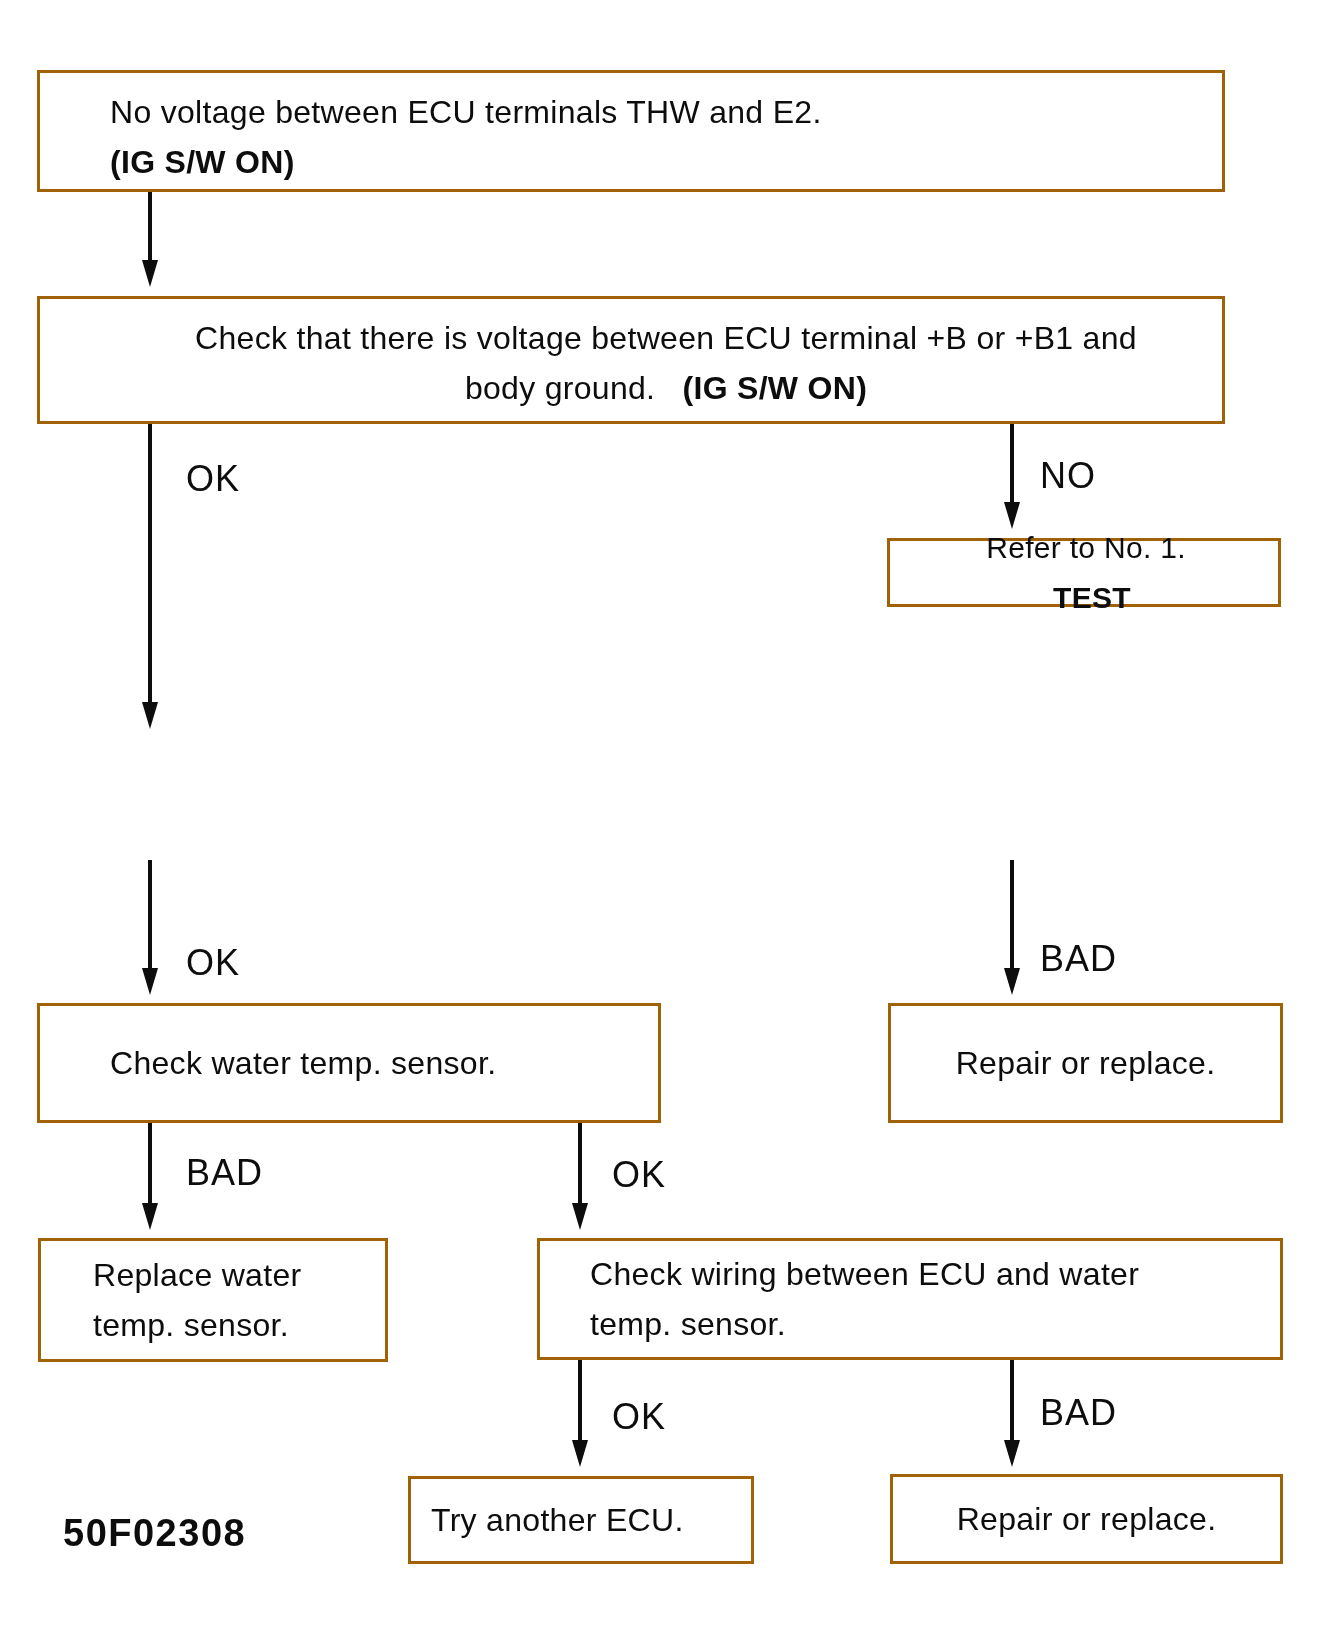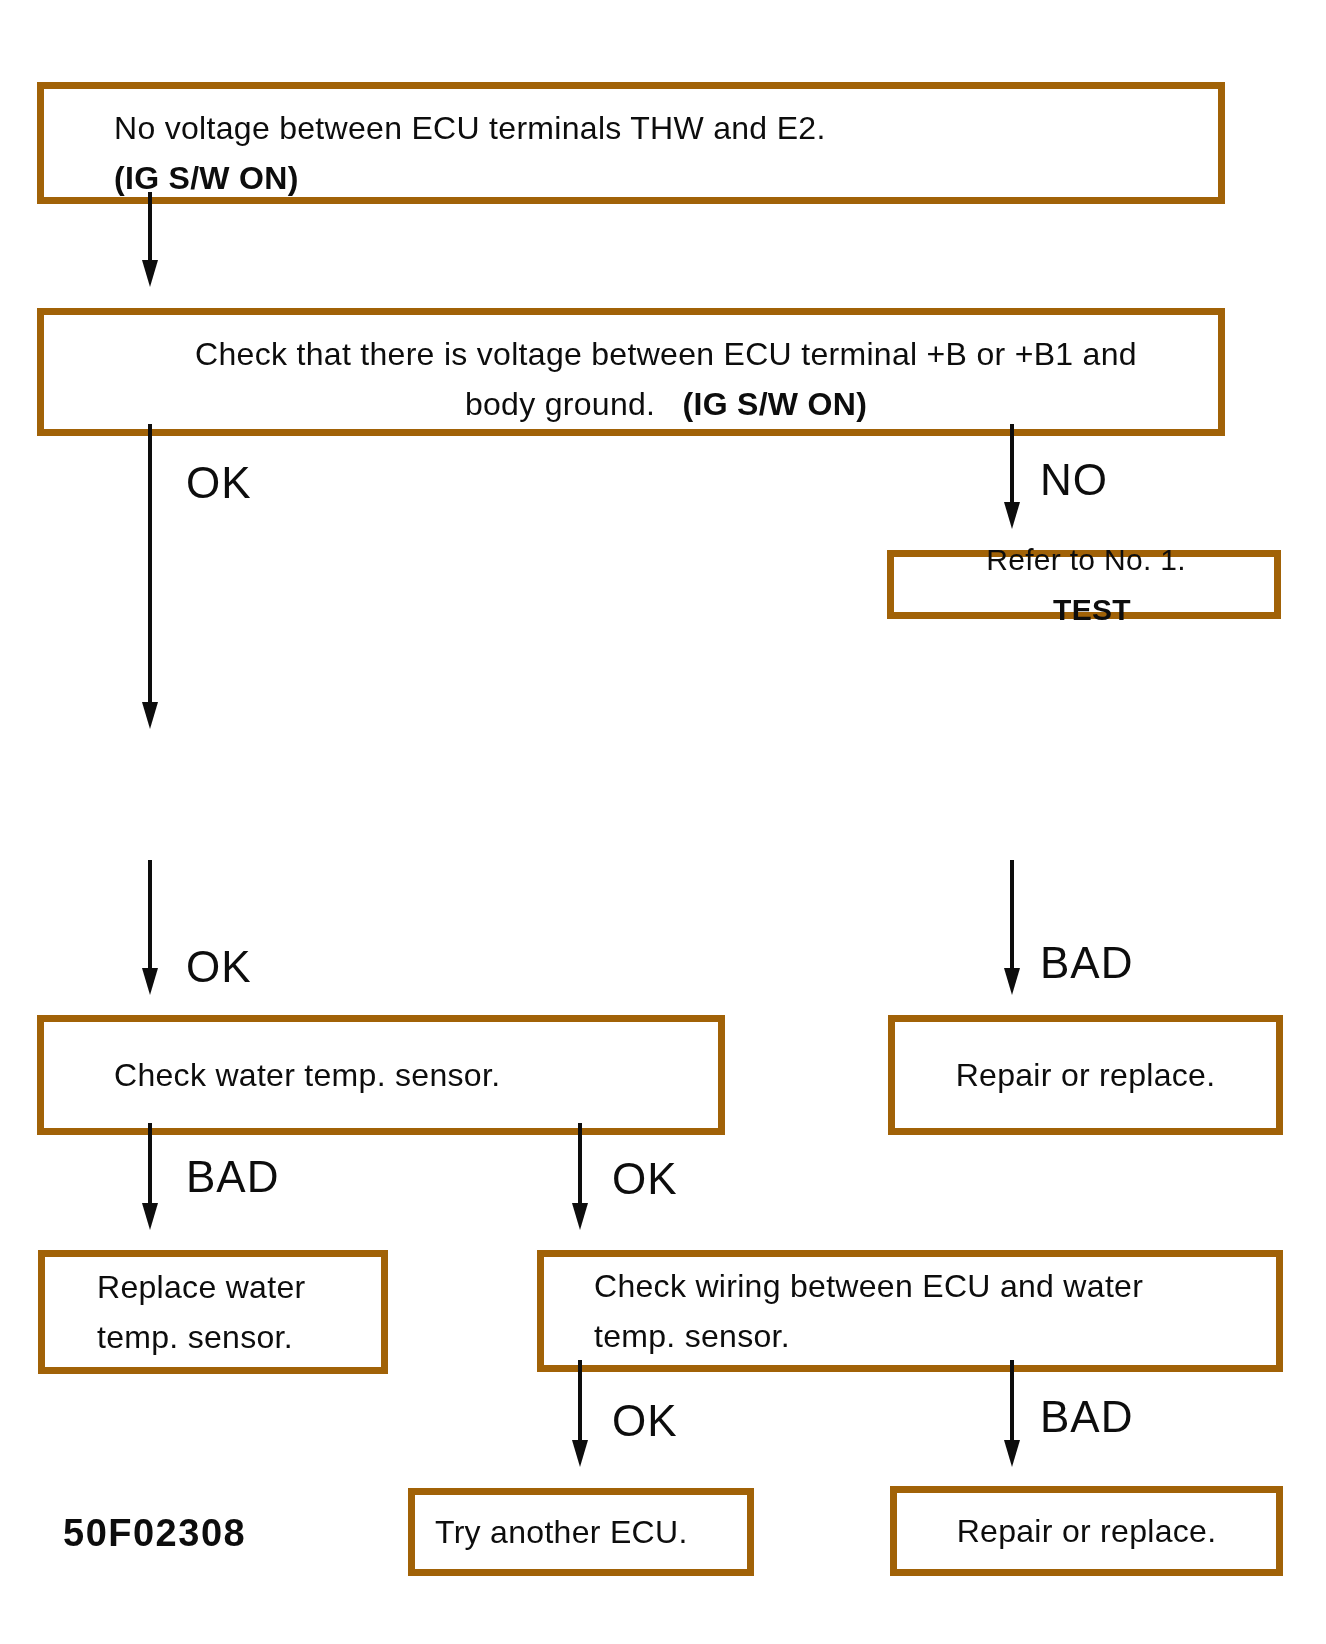--- a/index.html
+++ b/index.html
@@ -6,42 +6,41 @@
   .page{
     position:relative;
     width:1326px;height:1644px;
     background:#ffffff;
     font-family:"Liberation Sans", sans-serif;
     color:#0d0d0d;
     overflow:hidden;
   }
   .fbox{
     position:absolute;
-    border:7px solid #a16207;
+    border:3px solid #a16207;
     background:#ffffff;
     box-sizing:border-box;
     font-size:32px;
     letter-spacing:0.3px;
     line-height:50px;
     font-weight:500;
-    margin-top:12px;
   }
   .fbox .pad{position:absolute;left:0;top:0;right:0;bottom:0;display:flex;flex-direction:column;justify-content:center;}
   .topalign .pad{justify-content:flex-start;padding-top:14px;}
   .b{font-weight:bold;}
   .vline{position:absolute;width:4px;background:#0d0d0d;}
   .ahead{
     position:absolute;width:0;height:0;
     border-left:8px solid transparent;
     border-right:8px solid transparent;
     border-top:27px solid #0d0d0d;
   }
   .blabel{
     position:absolute;
-    font-size:44px;
+    font-size:36px;
     letter-spacing:1px;
     font-weight:500;
   }
   .figcode{
     position:absolute;
     font-size:38px;
     font-weight:bold;
     letter-spacing:1.5px;
   }
 </style>
@@ -87,21 +86,21 @@
 
 
   <div class="blabel" style="left:186px;top:942px;">OK</div>
   <div class="vline" style="left:148px;top:860px;height:110px;"></div>
   <div class="ahead" style="left:142px;top:968px;"></div>
 
   <div class="blabel" style="left:1040px;top:938px;">BAD</div>
   <div class="vline" style="left:1010px;top:860px;height:110px;"></div>
   <div class="ahead" style="left:1004px;top:968px;"></div>
 
-  <div class="fbox" style="left:37px;top:1003px;width:688px;height:120px;">
+  <div class="fbox" style="left:37px;top:1003px;width:624px;height:120px;">
     <div class="pad" style="padding-left:70px;">
       <div>Check water temp. sensor.</div>
     </div>
   </div>
 
   <div class="fbox" style="left:888px;top:1003px;width:395px;height:120px;">
     <div class="pad" style="align-items:center;">
       <div>Repair or replace.</div>
     </div>
   </div>

